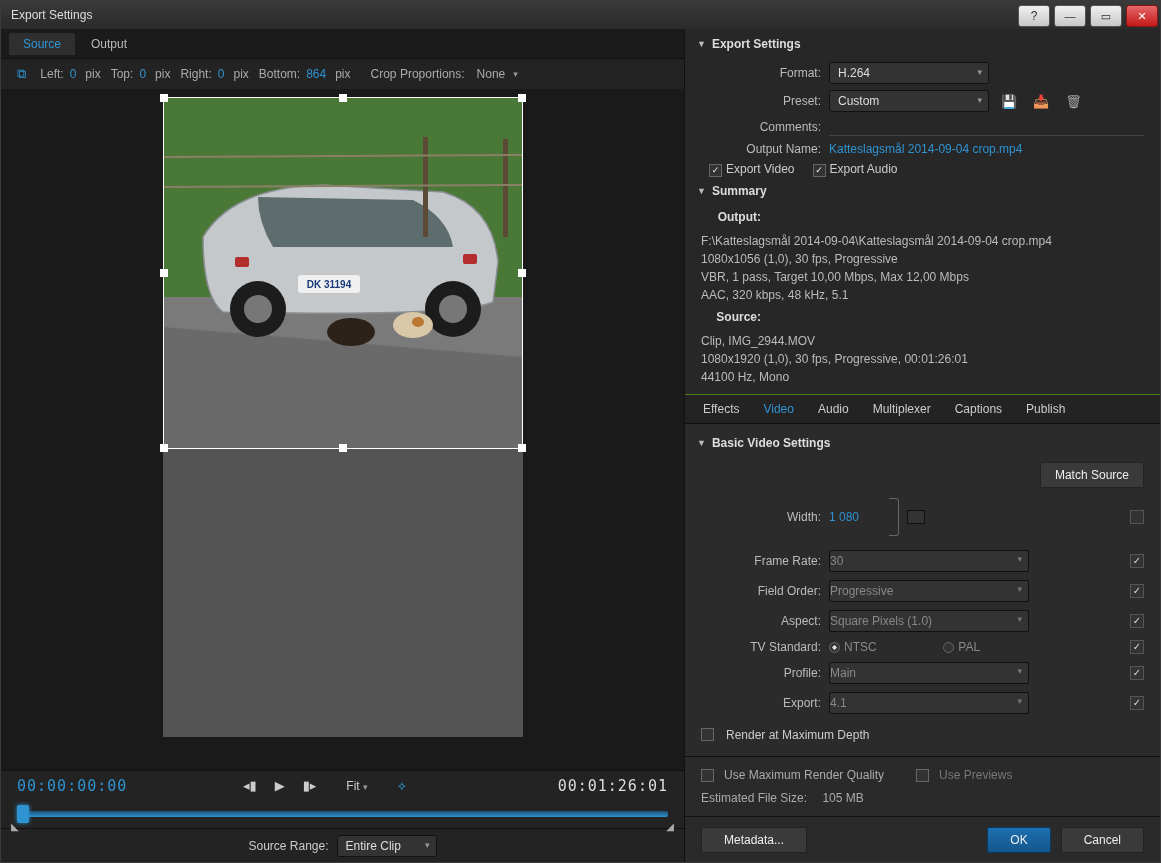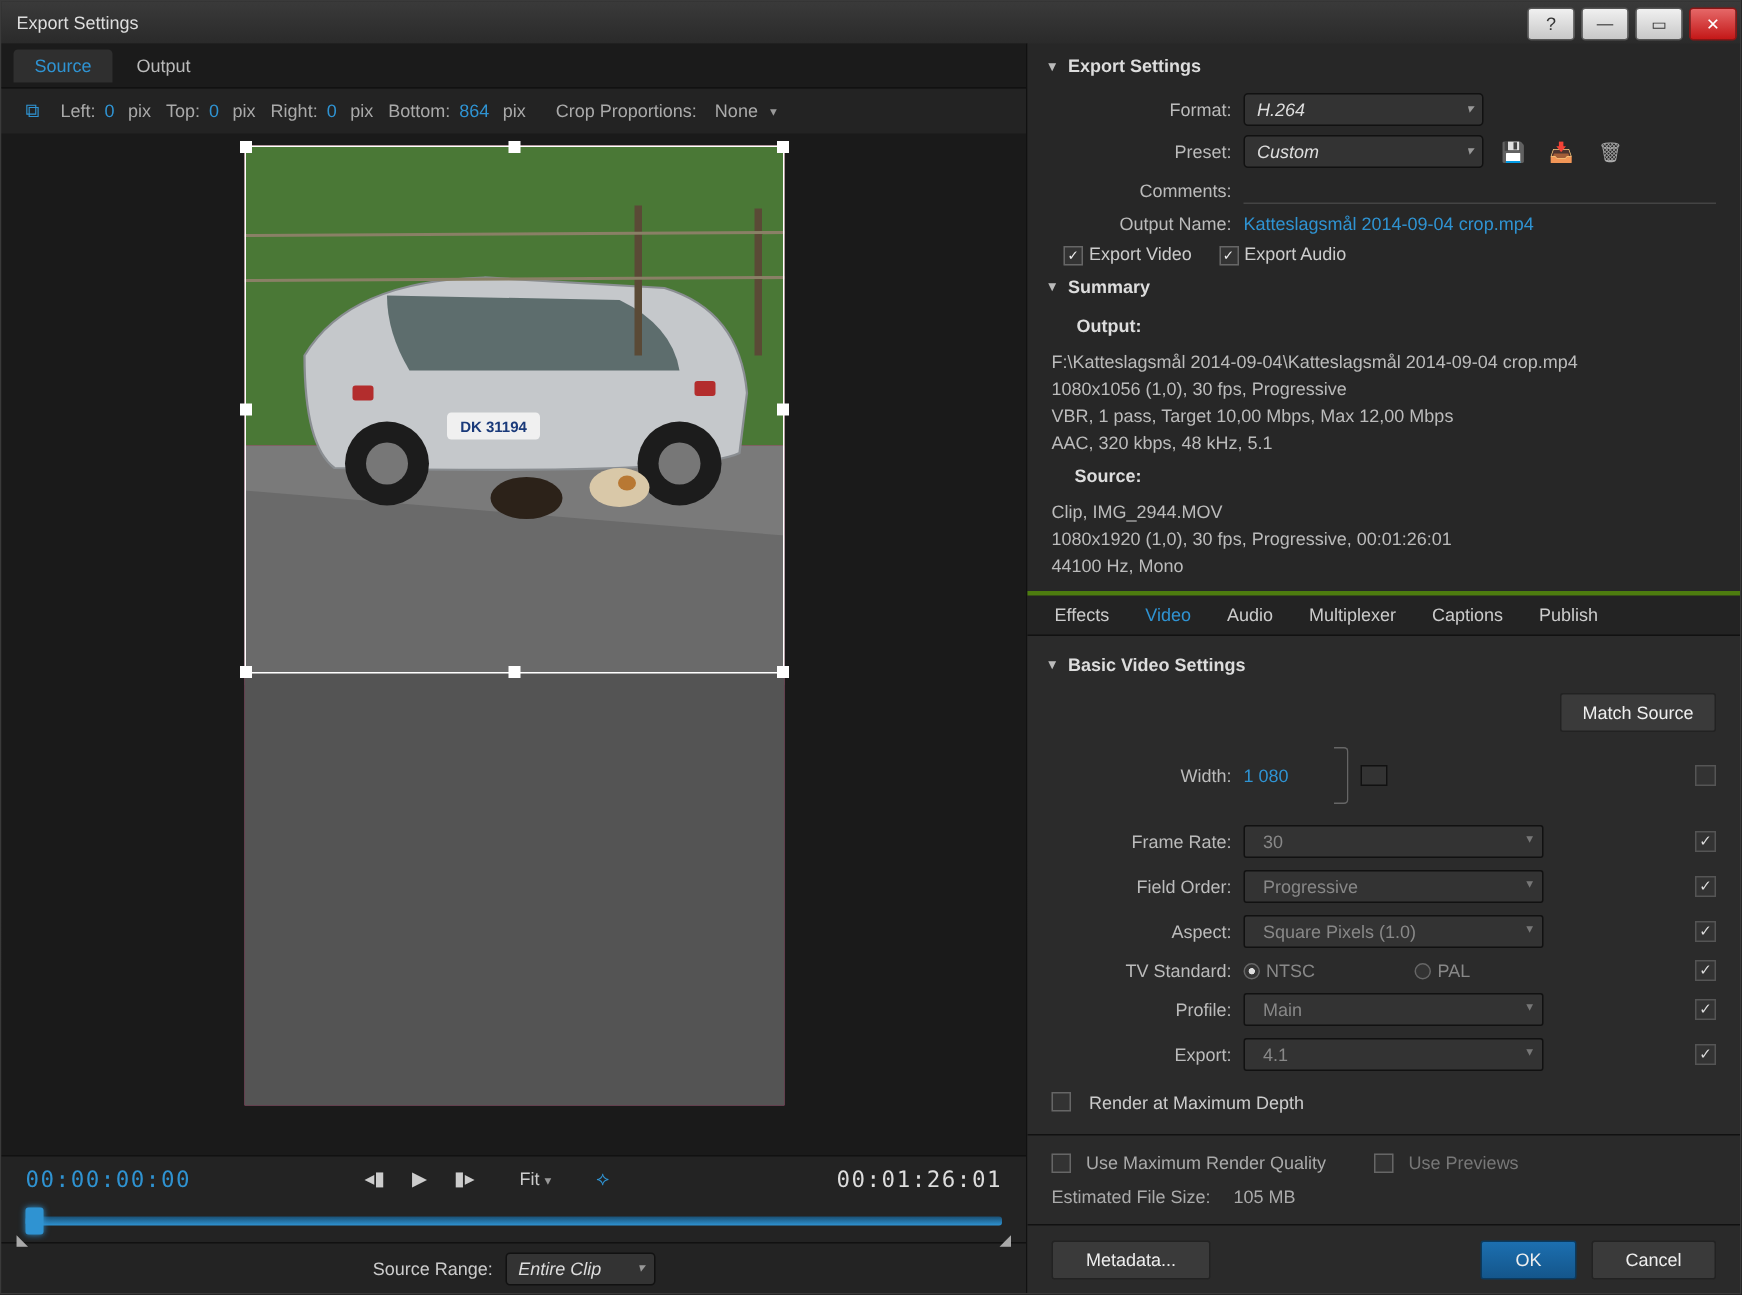--- a/index.html
+++ b/index.html
@@ -35,44 +35,44 @@
 .handle.mr { right: -4px; top: 50%; margin-top: -4px; }
 .playbar { height: 30px; display: flex; align-items: center; padding: 0 16px; gap: 10px; border-top: 1px solid #111; background: #232323; }
 .tc { color: #2f93d2; font-family: monospace; font-size: 15px; letter-spacing: 1px; }
 .tc.white { color: #ddd; margin-left: auto; }
 .pbtn { color: #ccc; font-size: 13px; padding: 2px 4px; cursor: pointer; }
 .fitdrop { padding: 2px 16px; }
 .timeline { height: 28px; padding: 0 16px; display: flex; align-items: center; }
 .track { flex: 1; height: 6px; background: linear-gradient(#1a4f73, #2f93d2); position: relative; border-radius: 2px; }
 .playhead { position: absolute; left: 0; top: -6px; width: 12px; height: 18px; background: #2f93d2; border-radius: 2px; box-shadow: 0 0 4px #2f93d2; }
 .sourcebar { height: 34px; display: flex; align-items: center; justify-content: center; gap: 8px; border-top: 1px solid #111; }
-.dropdown { background: #333; border: 1px solid #111; padding: 3px 22px 3px 8px; color: #ddd; border-radius: 3px; position: relative; min-width: 100px; font-size: 12px; font-style: italic; }
+.dropdown { background: #333; border: 1px solid #111; padding: 3px 22px 3px 8px; color: #ddd; border-radius: 3px; position: relative; min-width: 100px; font-size: 12px; }
 .dropdown::after { content: "▾"; position: absolute; right: 6px; color: #999; font-size: 9px; top: 4px; }
 .dropdown.wide { min-width: 160px; }
 .section-head { display: flex; align-items: center; gap: 6px; padding: 8px 12px; color: #ddd; font-size: 12px; font-weight: bold; }
 .section-head .tri { font-size: 9px; color: #bbb; }
 .form-row { display: flex; align-items: center; padding: 3px 16px; gap: 8px; font-size: 12px; }
 .form-row .lbl { width: 120px; text-align: right; color: #bbb; }
 .linkval { color: #2f93d2; }
 .chk { width: 13px; height: 13px; border: 1px solid #666; background: #333; display: inline-flex; align-items: center; justify-content: center; font-size: 9px; color: #eee; margin-right: 4px; }
 .chk.on::after { content: "✓"; }
 .icon-btn { color: #aaa; font-size: 13px; padding: 2px 4px; cursor: pointer; }
 .summary-block { padding: 2px 16px 8px 16px; font-size: 12px; line-height: 1.5; }
 .summary-block .srow { display: flex; gap: 6px; flex-direction: column; }
 .summary-block .slbl { font-weight: bold; color: #ddd; width: 60px; text-align: right; flex-shrink: 0; }
 .summary-block .sval { color: #bbb; }
-.tab-row2 { height: 30px; display: flex; align-items: center; padding: 0 8px; gap: 4px; border-top: 3px solid #4d7c0f; border-bottom: 1px solid #111; background: #232323; }
+.tab-row2 { height: 30px; display: flex; align-items: center; padding: 0 8px; gap: 4px; border-top: 1px solid #4d7c0f; border-bottom: 1px solid #111; background: #232323; }
 .tab2 { padding: 4px 10px; color: #ccc; font-size: 12px; cursor: pointer; }
 .tab2.active { color: #2f93d2; }
 .settings-area { flex: 1; overflow-y: auto; background: #2b2b2b; padding: 4px 0; }
 .match-btn { margin-left: auto; margin-right: 16px; background: #3a3a3a; border: 1px solid #222; padding: 5px 14px; color: #eee; border-radius: 2px; font-size: 12px; }
 .setting-row { display: flex; align-items: center; padding: 4px 16px; gap: 8px; }
 .setting-row .slabel { width: 120px; text-align: right; color: #bbb; }
 .setting-row .sval { color: #2f93d2; min-width: 40px; }
-.setting-row .sdrop { background: #333; border: 1px solid #111; padding: 3px 20px 3px 12px; color: #888; border-radius: 2px; min-width: 200px; position: relative; font-size: 12px; }
+.setting-row .sdrop { background: #333; border: 1px solid #111; padding: 3px 20px 3px 0; color: #888; border-radius: 2px; min-width: 200px; position: relative; font-size: 12px; }
 .setting-row .sdrop::after { content: "▾"; position: absolute; right: 6px; color: #777; font-size: 9px; }
 .setting-row .rchk { margin-left: auto; width: 14px; height: 14px; border: 1px solid #555; background: #333; display: flex; align-items: center; justify-content: center; font-size: 10px; color: #ddd; }
 .setting-row .rchk.on::after { content: "✓"; }
 .radio { width: 11px; height: 11px; border-radius: 50%; border: 1px solid #666; display: inline-block; margin-right: 4px; background: #333; vertical-align: middle; }
 .radio.on { background: radial-gradient(#ddd 30%, #333 36%); }
 .lower-opts { padding: 8px 16px; border-top: 1px solid #111; background: #2a2a2a; }
 .lower-opts .optrow { display: flex; align-items: center; gap: 6px; padding: 3px 0; color: #aaa; }
 .footer { height: 46px; display: flex; align-items: center; padding: 0 16px; gap: 10px; border-top: 1px solid #111; background: #2a2a2a; }
 .btn { padding: 5px 22px; border: 1px solid #222; background: #3a3a3a; color: #eee; border-radius: 2px; font-size: 12px; }
 .btn.primary { background: linear-gradient(#1c6fb0, #14568b); border-color: #0b3a5e; }

